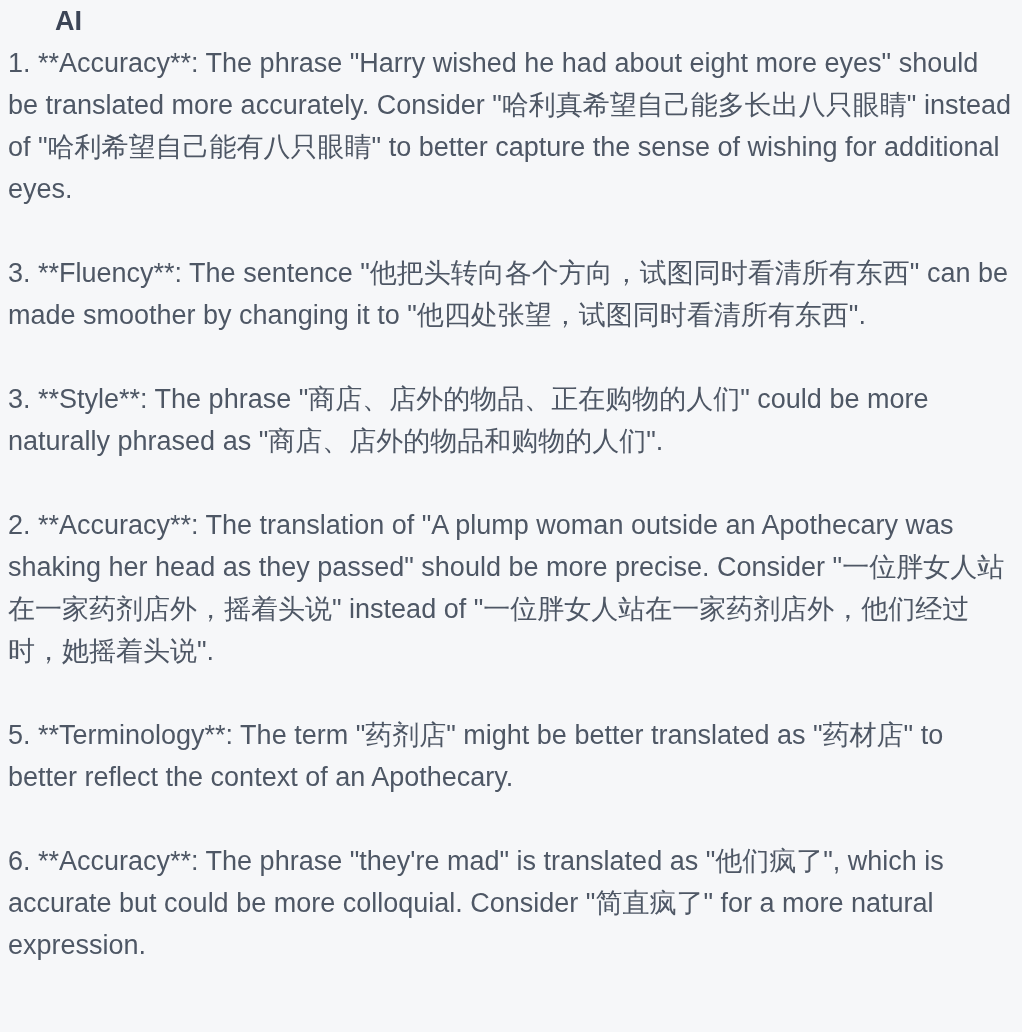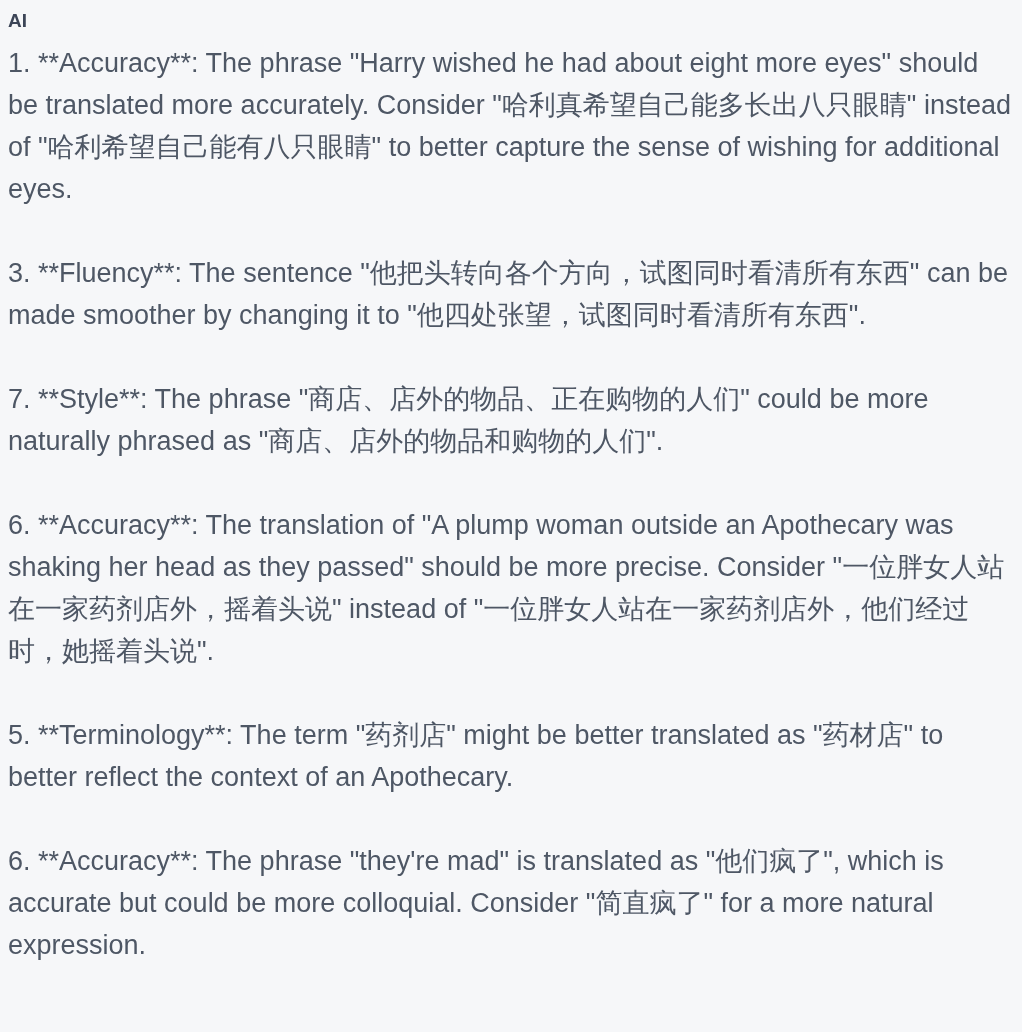--- a/index.html
+++ b/index.html
@@ -12,24 +12,25 @@
     background: #f6f7f9;
     font-family: "Liberation Sans", sans-serif;
     overflow: hidden;
   }
   .message {
     box-sizing: border-box;
     width: 1022px;
     padding: 0 8px;
   }
   .speaker {
-    font-size: 19px;
+    font-size: 27px;
     font-weight: 700;
     line-height: 42px;
     color: #3c4557;
+    margin-left: 47px;
   }
   .para {
     margin: 0 0 42px 0;
     font-size: 27px;
     font-weight: 400;
     line-height: 42px;
     color: #4e5765;
   }
   .para:last-child {
     margin-bottom: 0;
@@ -38,20 +39,20 @@
 </head>
 <body>
 
 <div class="message">
   <div class="speaker">AI</div>
 
   <p class="para">1. **Accuracy**: The phrase "Harry wished he had about eight more eyes" should be translated more accurately. Consider "哈利真希望自己能多长出八只眼睛" instead of "哈利希望自己能有八只眼睛" to better capture the sense of wishing for additional eyes.</p>
 
   <p class="para">3. **Fluency**: The sentence "他把头转向各个方向，试图同时看清所有东西" can be made smoother by changing it to "他四处张望，试图同时看清所有东西".</p>
 
-  <p class="para">7. **Style**: The phrase "商店、店外的物品、正在购物的人们" could be more naturally phrased as "商店、店外的物品和购物的人们".</p>
+  <p class="para">3. **Style**: The phrase "商店、店外的物品、正在购物的人们" could be more naturally phrased as "商店、店外的物品和购物的人们".</p>
 
-  <p class="para">6. **Accuracy**: The translation of "A plump woman outside an Apothecary was shaking her head as they passed" should be more precise. Consider "一位胖女人站在一家药剂店外，摇着头说" instead of "一位胖女人站在一家药剂店外，他们经过时，她摇着头说".</p>
+  <p class="para">2. **Accuracy**: The translation of "A plump woman outside an Apothecary was shaking her head as they passed" should be more precise. Consider "一位胖女人站在一家药剂店外，摇着头说" instead of "一位胖女人站在一家药剂店外，他们经过时，她摇着头说".</p>
 
   <p class="para">5. **Terminology**: The term "药剂店" might be better translated as "药材店" to better reflect the context of an Apothecary.</p>
 
   <p class="para">6. **Accuracy**: The phrase "they're mad" is translated as "他们疯了", which is accurate but could be more colloquial. Consider "简直疯了" for a more natural expression.</p>
 </div>
 
 </body></html>

